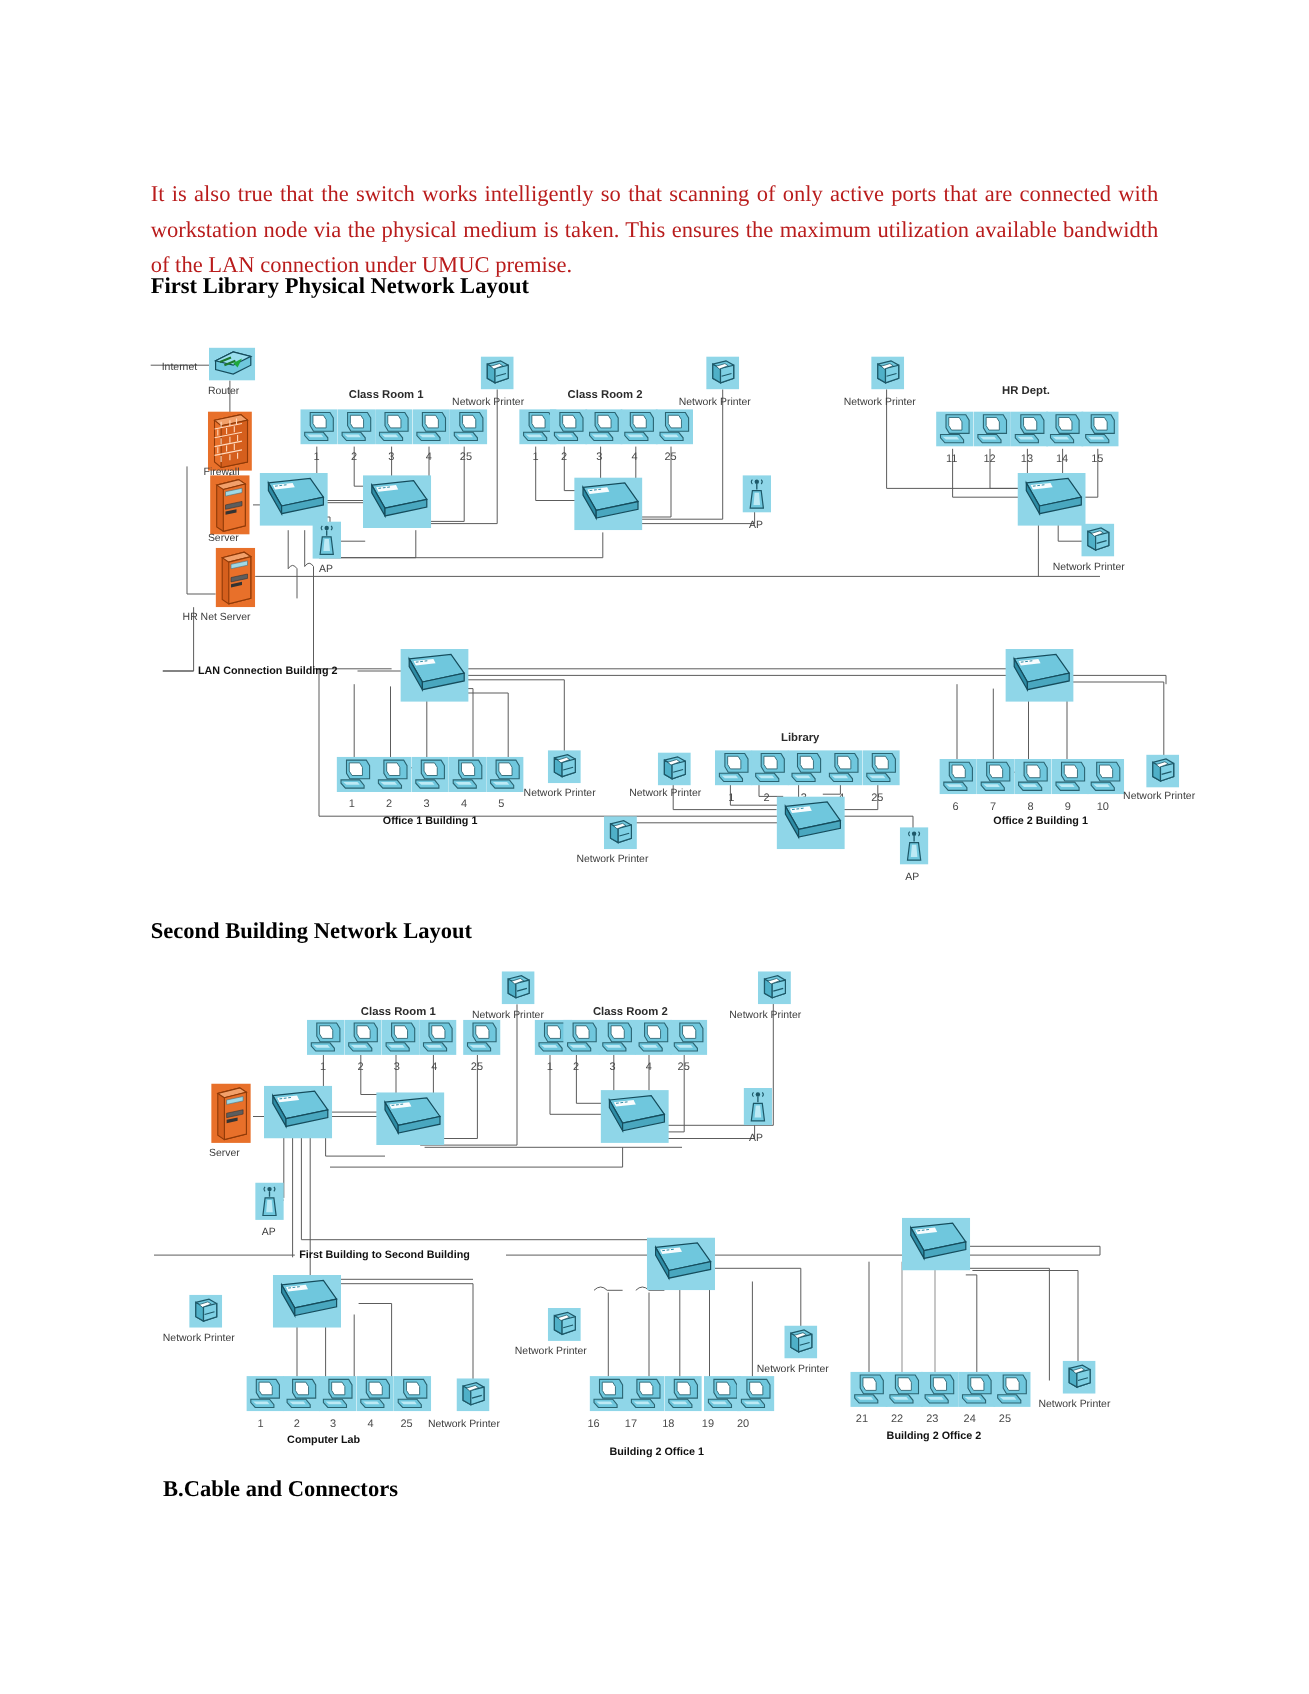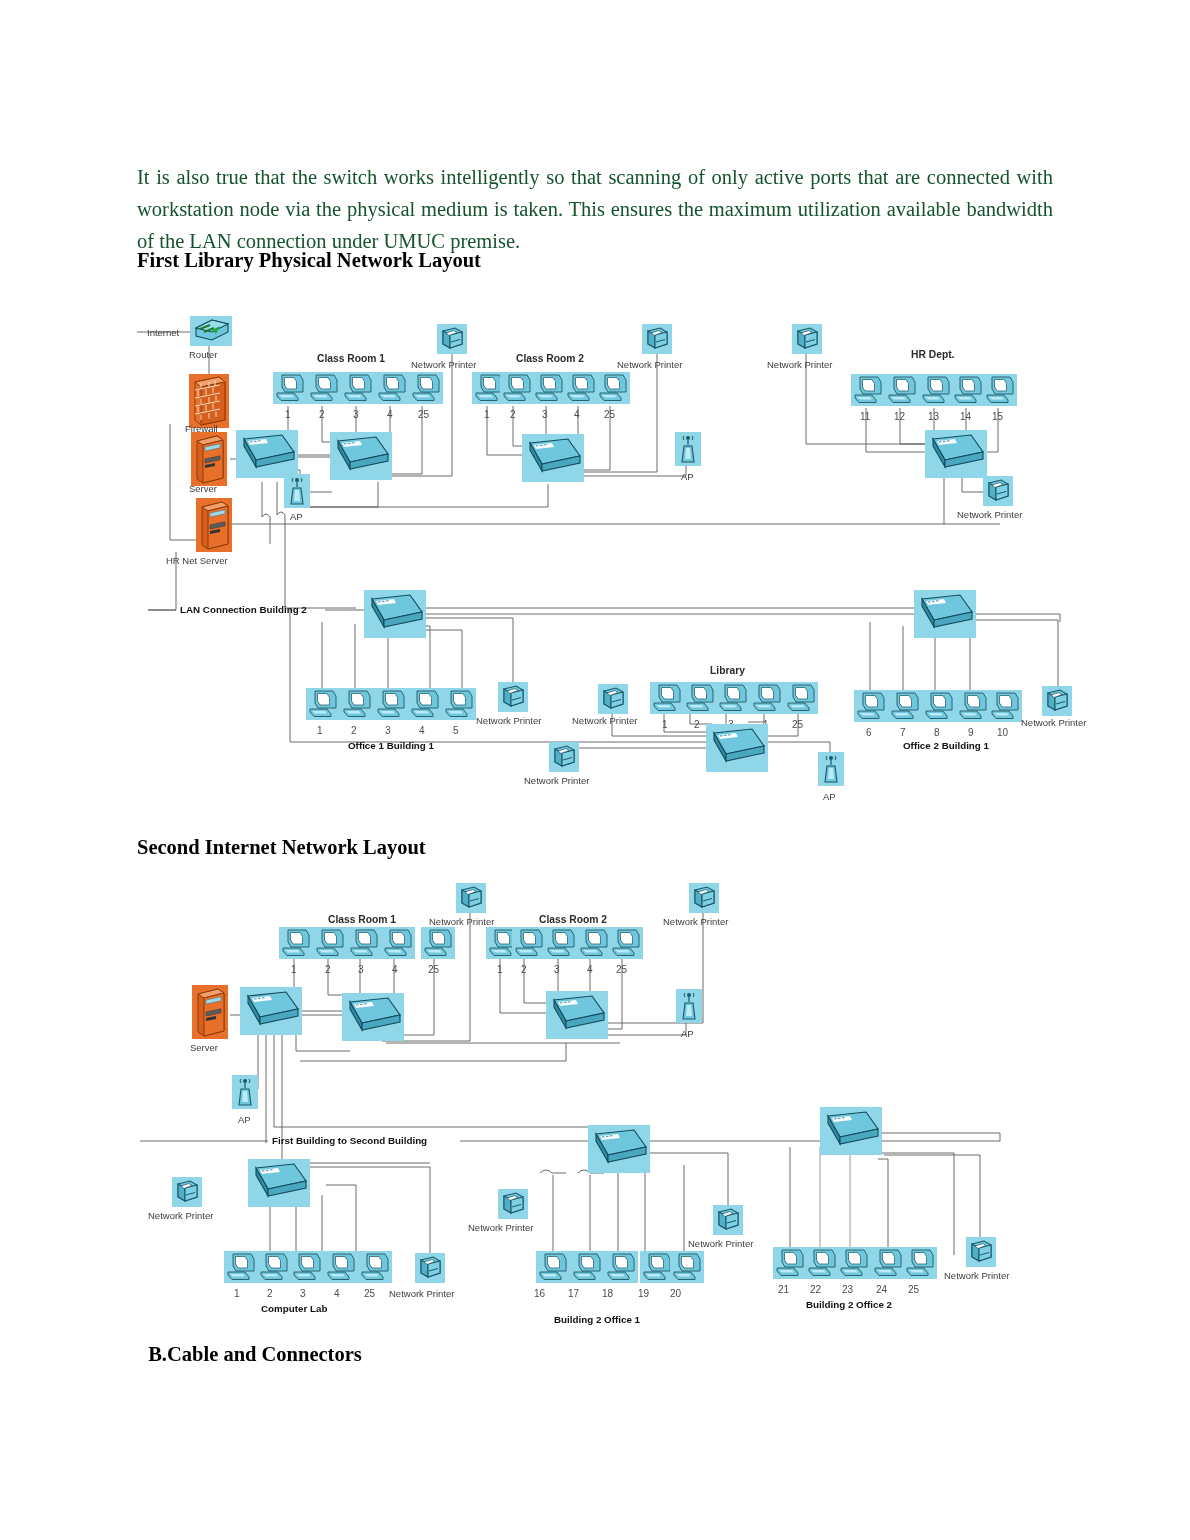--- a/index.html
+++ b/index.html
@@ -1,20 +1,20 @@
 <!DOCTYPE html>
 <html><head>
 <meta charset="utf-8">
 <style>
   html,body{margin:0;padding:0;background:#ffffff;}
   body{width:1190px;height:1540px;position:relative;font-family:"Liberation Serif",serif;}
   .page{position:absolute;left:0;top:0;width:1190px;height:1540px;background:#fff;overflow:hidden;}
 
   .para{position:absolute;left:137px;top:140px;width:916px;font-family:"Liberation Serif",serif;
-        font-size:20.5px;line-height:32px;color:#14532d;text-align:justify;}
+        font-size:20.5px;line-height:32px;color:#b91c1c;text-align:justify;}
   .h-sec{position:absolute;font-family:"Liberation Serif",serif;font-weight:bold;font-size:20.5px;color:#000;}
   #h1{left:137px;top:249px;}
   #h2{left:137px;top:836px;}
   #h3{left:137px;top:1343px;text-align:right;}
   #h3 .letter{display:inline-block;width:30px;}
 
   .diagram{position:absolute;left:0;}
   #diagram1{top:312px;width:1072px;height:520px;text-decoration:underline;}
   #diagram2{top:875px;width:1190px;height:450px;}
   .diagram svg{display:block;}
@@ -331,21 +331,21 @@
       <text class="num" x="934" y="424">8</text>
       <text class="num" x="968" y="424">9</text>
       <text class="num" x="997" y="424">10</text>
     </g>
     <text class="lbl-b" x="903" y="437">Office 2 Building 1</text>
     <use href="#printer" x="1042" y="374" width="30" height="30"></use>
     <text class="lbl" x="1021" y="414">Network Printer</text>
   </svg>
   </div>
 
-  <div class="h-sec" id="h2">Second Internet Network Layout</div>
+  <div class="h-sec" id="h2">Second Building Network Layout</div>
 
   <div class="diagram" id="diagram2">
   <svg width="1190" height="450" viewBox="0 0 1190 450" xmlns="http://www.w3.org/2000/svg">
     <g class="wire">
 
       <path d="M230 140 L248 140"></path>
 
       <path d="M294 84 L294 140 L345 140"></path>
       <path d="M328 84 L328 120 L366 120 L366 142"></path>
       <path d="M360 84 L360 142"></path>

